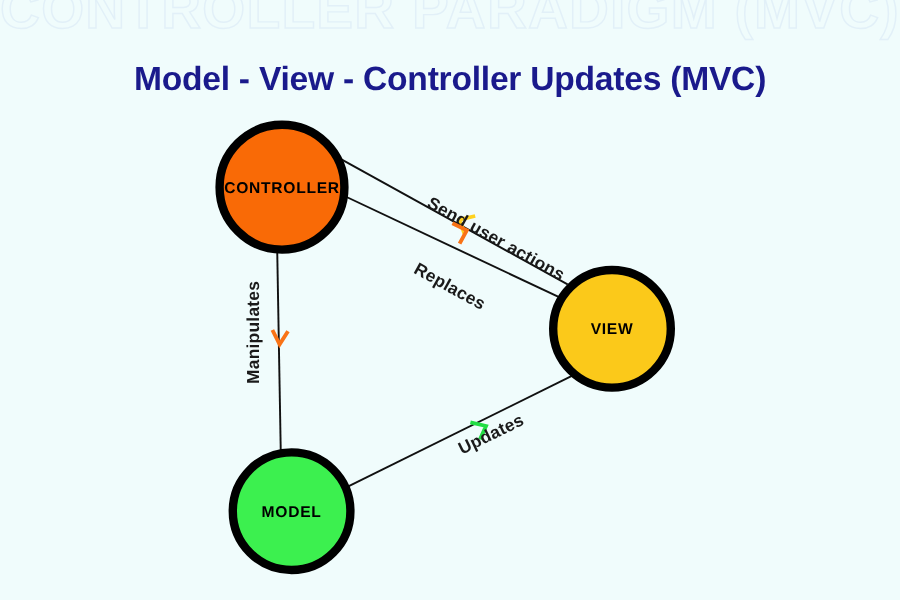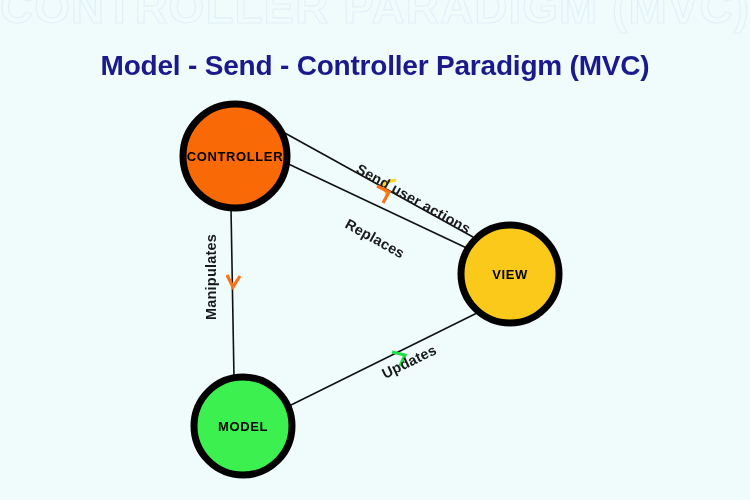--- a/index.html
+++ b/index.html
@@ -98,21 +98,21 @@
     letter-spacing: 0.2px;
   }
 </style>
 </head>
 <body>
 
 <div id="canvas">
 
   <div id="watermark">CONTROLLER PARADIGM (MVC)</div>
 
-  <div id="title">Model - Send - Controller Paradigm (MVC)</div>
+  <div id="title">Model - View - Controller Updates (MVC)</div>
 
   <svg id="diagram" viewBox="0 0 750 500">
 
     <g>
       <line class="edge-line" x1="283" y1="132" x2="473" y2="237"></line>
       <path class="arrow-head" d="M 396 180 L 383 183 L 387 195" style="stroke:#ffd21f"></path>
       <text class="edge-label" x="355" y="172" transform="rotate(29 355 172)">Send user actions</text>
     </g>
 
     <g>

